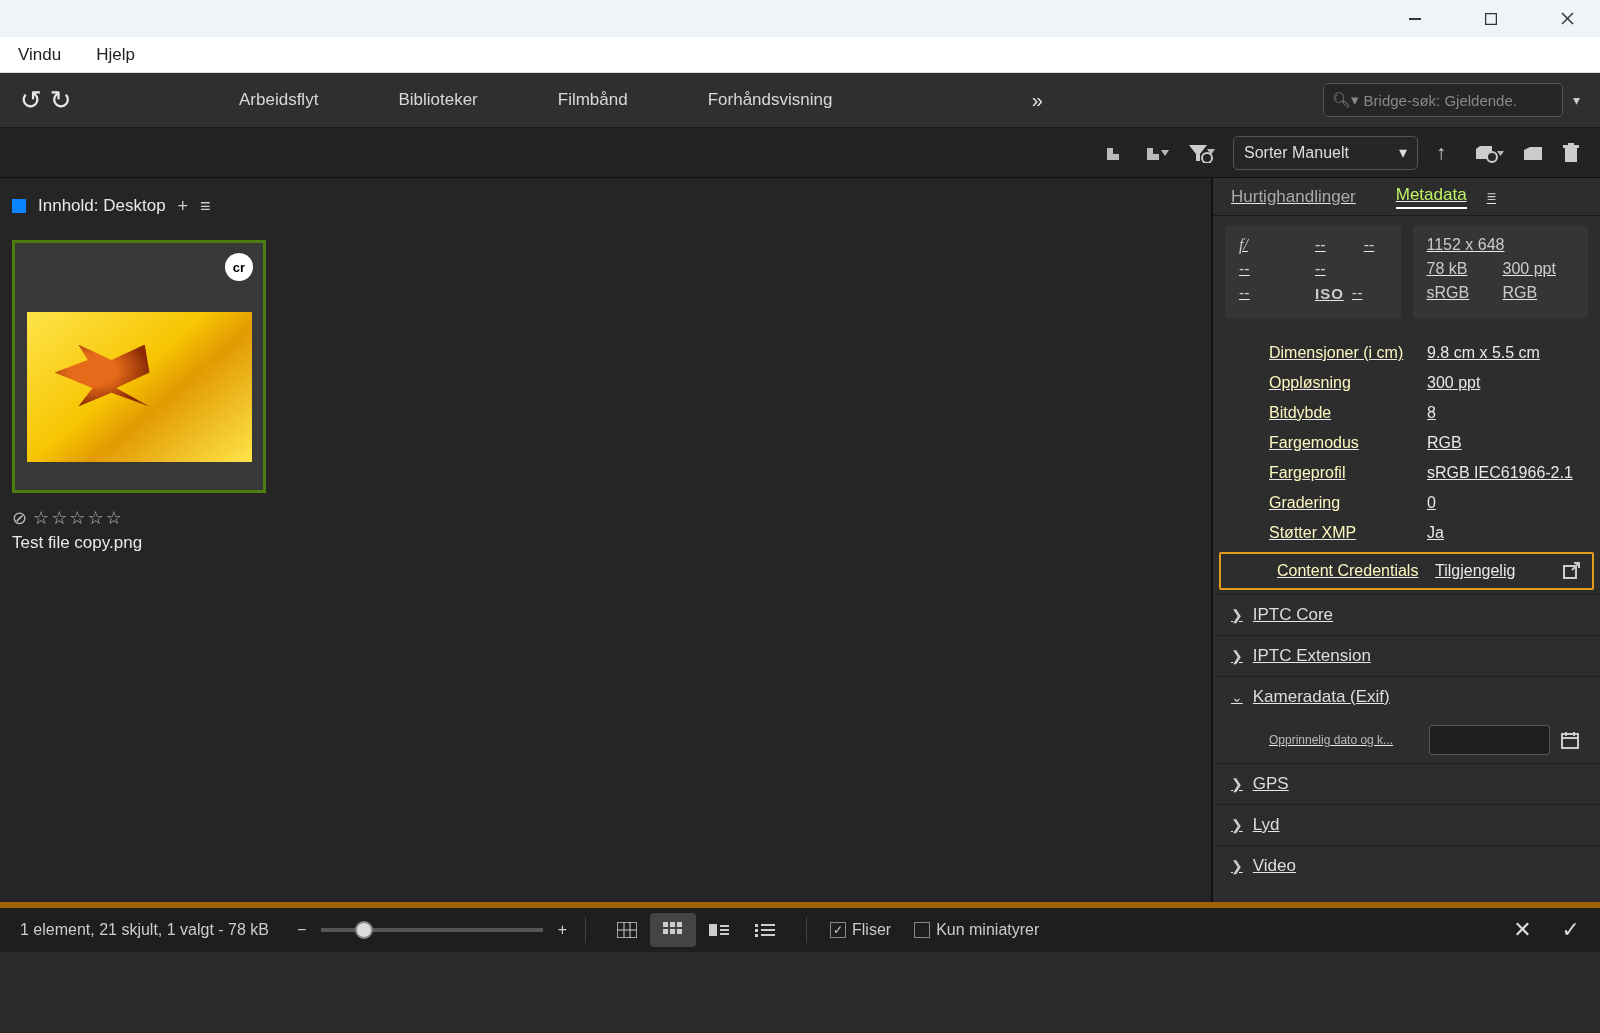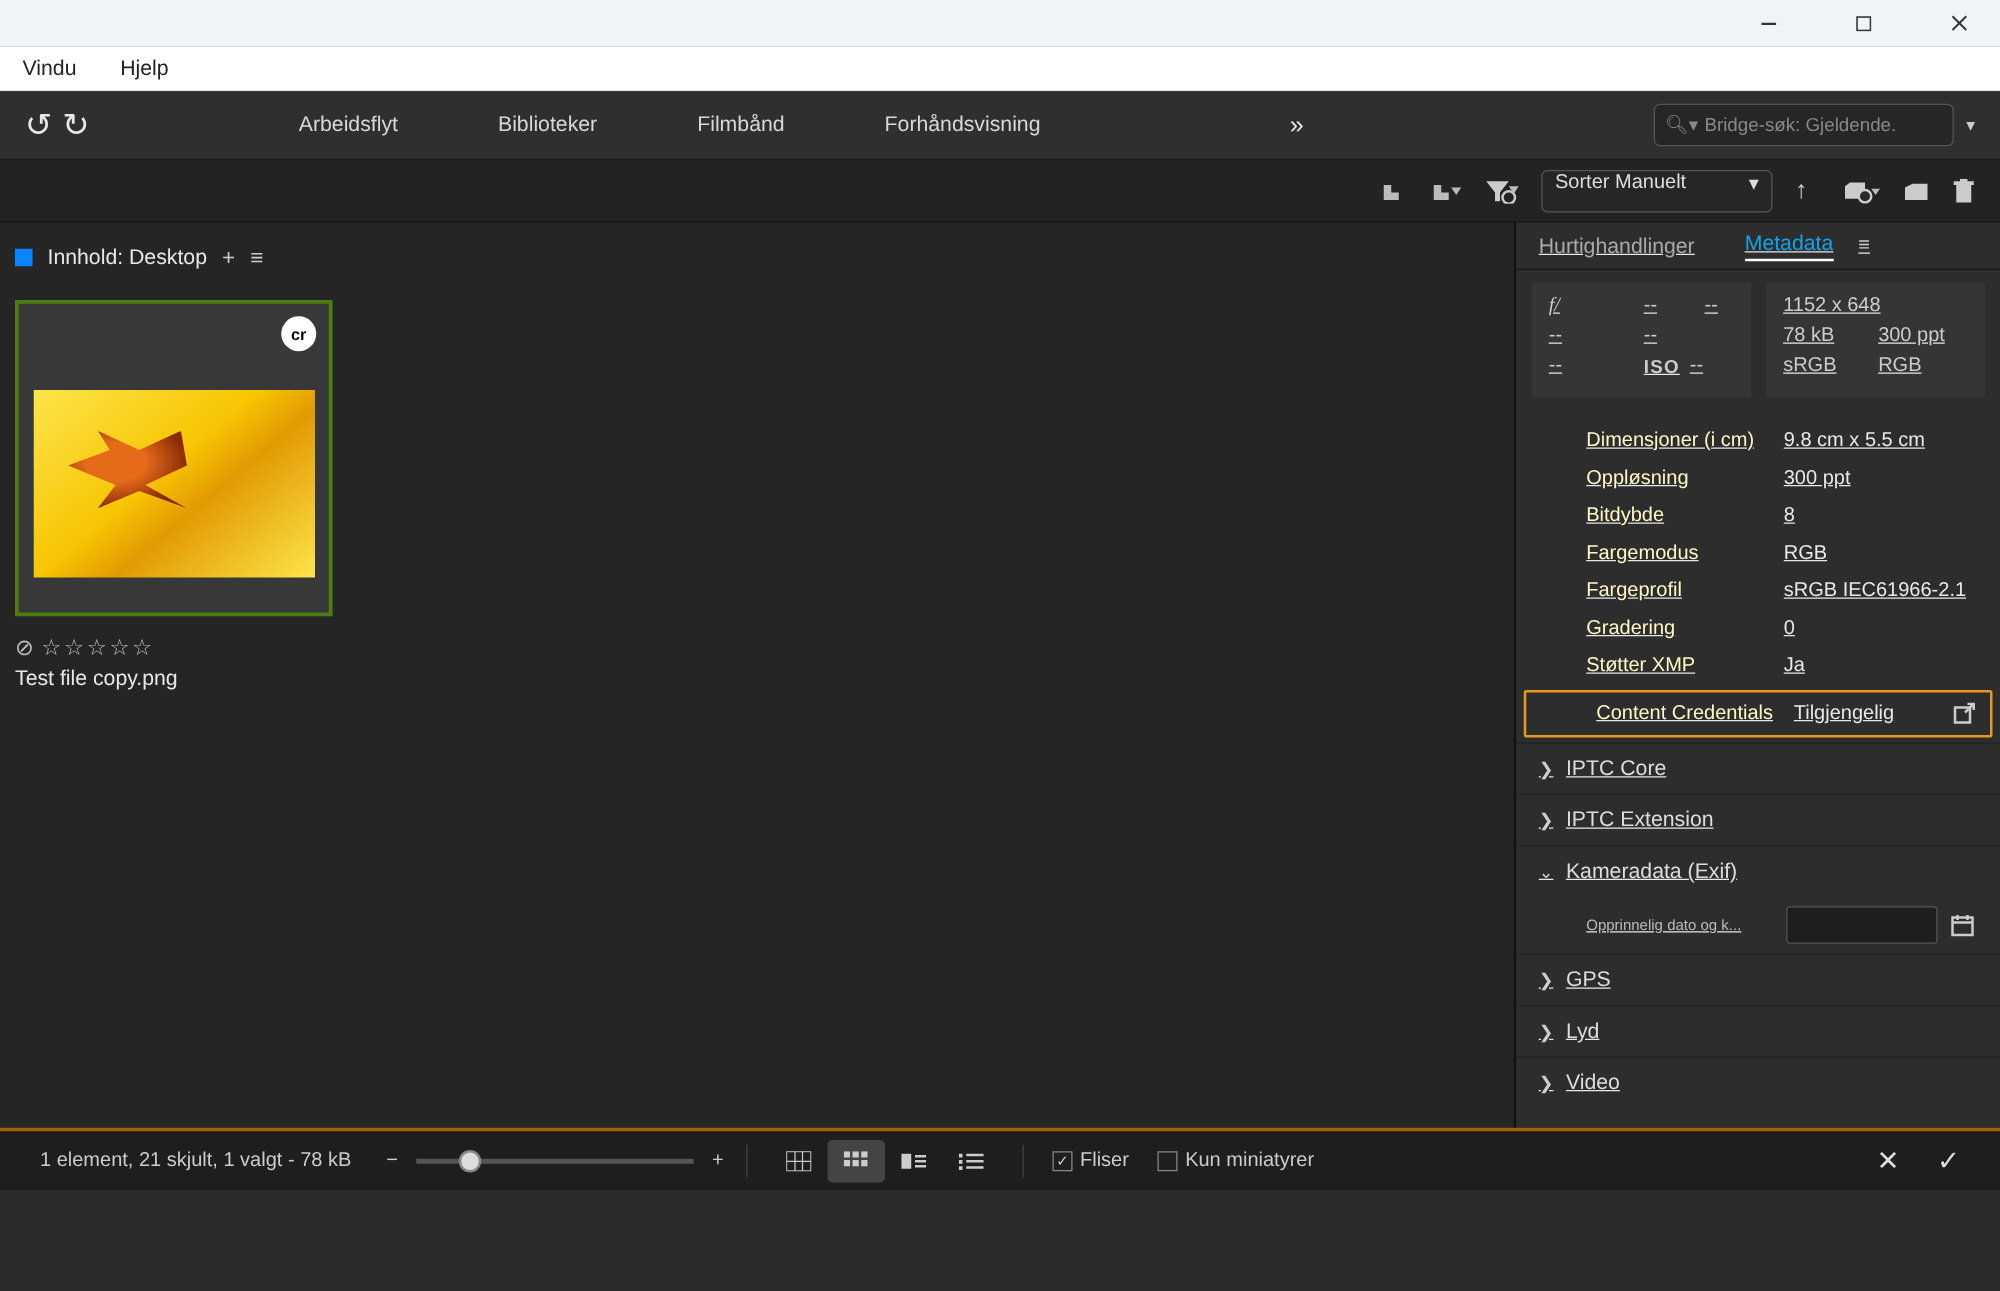--- a/index.html
+++ b/index.html
@@ -11,58 +11,58 @@
 .toolbar1 { height: 55px; background: #2f2f2f; display: flex; align-items: center; padding: 0 20px; border-bottom: 1px solid #1a1a1a;}
 .rotate-btn { font-size: 26px; color: #e8e8e8; cursor: pointer; margin-right: 8px; }
 .workspace-tabs { flex: 1; display: flex; justify-content: center; gap: 80px; }
 .workspace-tabs .ws-tab { color: #d8d8d8; font-size: 17px; cursor: pointer; }
 .more-icon { font-size: 20px; color: #e8e8e8; cursor: pointer; margin-left: 40px; margin-right: 280px; }
 .search-wrap { display: flex; align-items: center; width: 240px; height: 34px; border: 1px solid #555; border-radius: 5px; padding: 0 8px; background: #262626; color: #888; font-size: 15px; }
 .search-wrap .search-ic { margin-right: 5px; font-size: 15px; }
 .chev { margin-left: 10px; font-size: 14px; color: #ccc; cursor: pointer; }
 .toolbar2 { height: 50px; background: #232323; display: flex; align-items: center; justify-content: flex-end; padding-right: 20px; gap: 18px; border-bottom: 1px solid #111;}
 .tb-ic { color: #ccc; font-size: 20px; cursor: pointer; }
-.sort-select { width: 185px; height: 34px; border: 1px solid #555; border-radius: 5px; background: #262626; color: #ddd; display: flex; align-items: flex-start; justify-content: space-between; padding: 0 10px; font-size: 16px; cursor: pointer; }
+.sort-select { width: 185px; height: 34px; border: 1px solid #555; border-radius: 5px; background: #262626; color: #ddd; display: flex; align-items: center; justify-content: space-between; padding: 0 10px; font-size: 16px; cursor: pointer; }
 .main-area { display: flex; height: 724px; }
 .content-panel { flex: 1; display: flex; flex-direction: column; padding: 12px; background: #252525; border-right: 2px solid #111;}
 .panel-header { height: 32px; display: flex; align-items: center; gap: 12px; color: #e8e8e8; font-size: 17px; margin-bottom: 18px;}
 .panel-header .sq { width: 14px; height: 14px; background: #0a84ff; }
 .panel-header .plus-ic, .panel-header .menu-ic { font-size: 18px; cursor: pointer; color: #ccc; }
 .thumb-wrap { width: 254px; }
 .thumb { width: 254px; height: 253px; border: 3px solid #4d7c0f; background: #383838; display: flex; align-items: center; justify-content: center; position: relative; padding: 10px;}
 .thumb .cr-badge { position: absolute; top: 10px; right: 10px; width: 28px; height: 28px; border-radius: 50%; background: #fff; color: #000; font-weight: bold; font-size: 13px; display:flex; align-items:center; justify-content:center;}
 .thumb .pic { width: 225px; height: 150px; background: linear-gradient(140deg, #fde44a 0%, #f7c502 45%, #e29a02 60%, #fde44a 100%); position: relative; margin-top:40px;}
 .thumb .pic::after { content:""; position:absolute; left:28px; top:33px; width:95px; height:62px; background: radial-gradient(ellipse at 40% 40%, #e56a1a 30%, #8a2b05 70%); clip-path: polygon(25% 0, 60% 25%, 95% 0, 100% 45%, 65% 70%, 100% 100%, 60% 78%, 25% 100%, 40% 70%, 0 45%, 35% 25%);}
 .rating-row { margin-top: 14px; color: #bbb; font-size: 18px; letter-spacing: 2px;}
 .rating-row .reject { margin-right: 4px; }
 .filename { color: #e8e8e8; font-size: 17px; margin-top: 4px;}
 .side-panel { width: 387px; background: #2d2d2d; display: flex; flex-direction: column; overflow: hidden; text-decoration: underline;}
 .side-tabs { height: 38px; display: flex; align-items: center; gap: 40px; padding-left: 18px; font-size: 17px; border-bottom: 1px solid #1a1a1a;}
 .side-tabs .st { color: #aaa; cursor: pointer; }
-.side-tabs .st.active { color: #0ea5e9; border-bottom: 2px solid #fff; padding-bottom: 2px;}
+.side-tabs .st.active { color: #bef264; border-bottom: 2px solid #fff; padding-bottom: 2px;}
 .side-tabs .menu-ic2 { color: #ccc; cursor: pointer; font-size: 16px; margin-left: -20px;}
 .meta-summary { display: flex; gap: 12px; padding: 10px 12px; }
 .meta-box { flex: 1; background: #353535; padding: 10px 14px; font-size: 16px; color: #ccc; }
 .meta-box .mrow { display: flex; gap: 28px; margin-bottom: 6px; align-items: center;}
 .meta-box .mrow span:first-child { min-width: 48px; display:inline-block;}
 .meta-box .isc { font-style: italic; font-family: Georgia, serif; }
 .meta-box .iso { font-weight: bold; font-size: 15px; letter-spacing: 1px;}
 .meta-scroll { flex: 1; overflow-y: hidden; padding: 0 0 0 0; }
 .meta-list { padding: 10px 0 0 0; }
 .meta-list .kv { display: flex; padding: 6px 22px 6px 56px; font-size: 16px; }
 .meta-list .kv .k { flex: 0 0 158px; color: #fef9c3; }
 .meta-list .kv .v { color: #e8e8e8; }
 .meta-list .kv.highlight { border: 2px solid #e39a1e; padding: 8px 22px 8px 56px; margin: 4px 6px; border-radius: 2px; position: relative;}
 .meta-list .kv.highlight .ext-ic { position: absolute; right: 12px; top: 8px; color: #ccc; font-size: 18px; cursor: pointer;}
 .meta-section { padding: 10px 18px; font-size: 17px; color: #ddd; border-top: 1px solid #222; cursor: pointer; display: flex; align-items: center; gap: 10px;}
 .meta-section .chevr { font-size: 14px; color: #ccc; }
 .camera-row { display: flex; align-items: center; padding: 8px 20px 8px 56px; gap: 10px; font-size: 12px;}
 .camera-row .input-box { flex:1; height: 30px; background: #1e1e1e; border: 1px solid #555; border-radius: 3px;}
 .camera-row .cal-ic { color: #ccc; font-size: 20px; cursor: pointer;}
-.statusbar { height: 50px; background: #1e1e1e; display: flex; align-items: center; padding: 0 32px; gap: 18px; color: #ccc; font-size: 16px; border-top: 3px solid #a16207;}
+.statusbar { height: 50px; background: #1e1e1e; display: flex; align-items: center; padding: 0 20px; gap: 18px; color: #ccc; font-size: 16px; border-top: 6px solid #a16207;}
 .statusbar .status-text { margin-right: 10px;}
 .slider { display: flex; align-items: center; gap: 15px; width: 270px;}
 .slider .track { flex: 1; height: 4px; background: #555; position: relative;}
 .slider .thumb-dot { position: absolute; left: 15%; top: -7px; width: 18px; height: 18px; border-radius: 50%; background: #ddd; border: 2px solid #888;}
 .view-btns { display: flex; gap: 0;}
 .view-btn { width: 46px; height: 34px; display: flex; align-items: center; justify-content: center; color: #ccc; font-size: 18px; cursor: pointer;}
 .view-btn.active { background: #444; border-radius: 4px;}
 .chk { width: 16px; height: 16px; border: 1px solid #888; display: inline-flex; align-items: center; justify-content: center; font-size: 12px; margin-right: 6px;}
 .lbl-chk { display: flex; align-items: center; margin-left: 5px; cursor: pointer;}
 .right-sb { margin-left: auto; display: flex; gap: 30px;}

